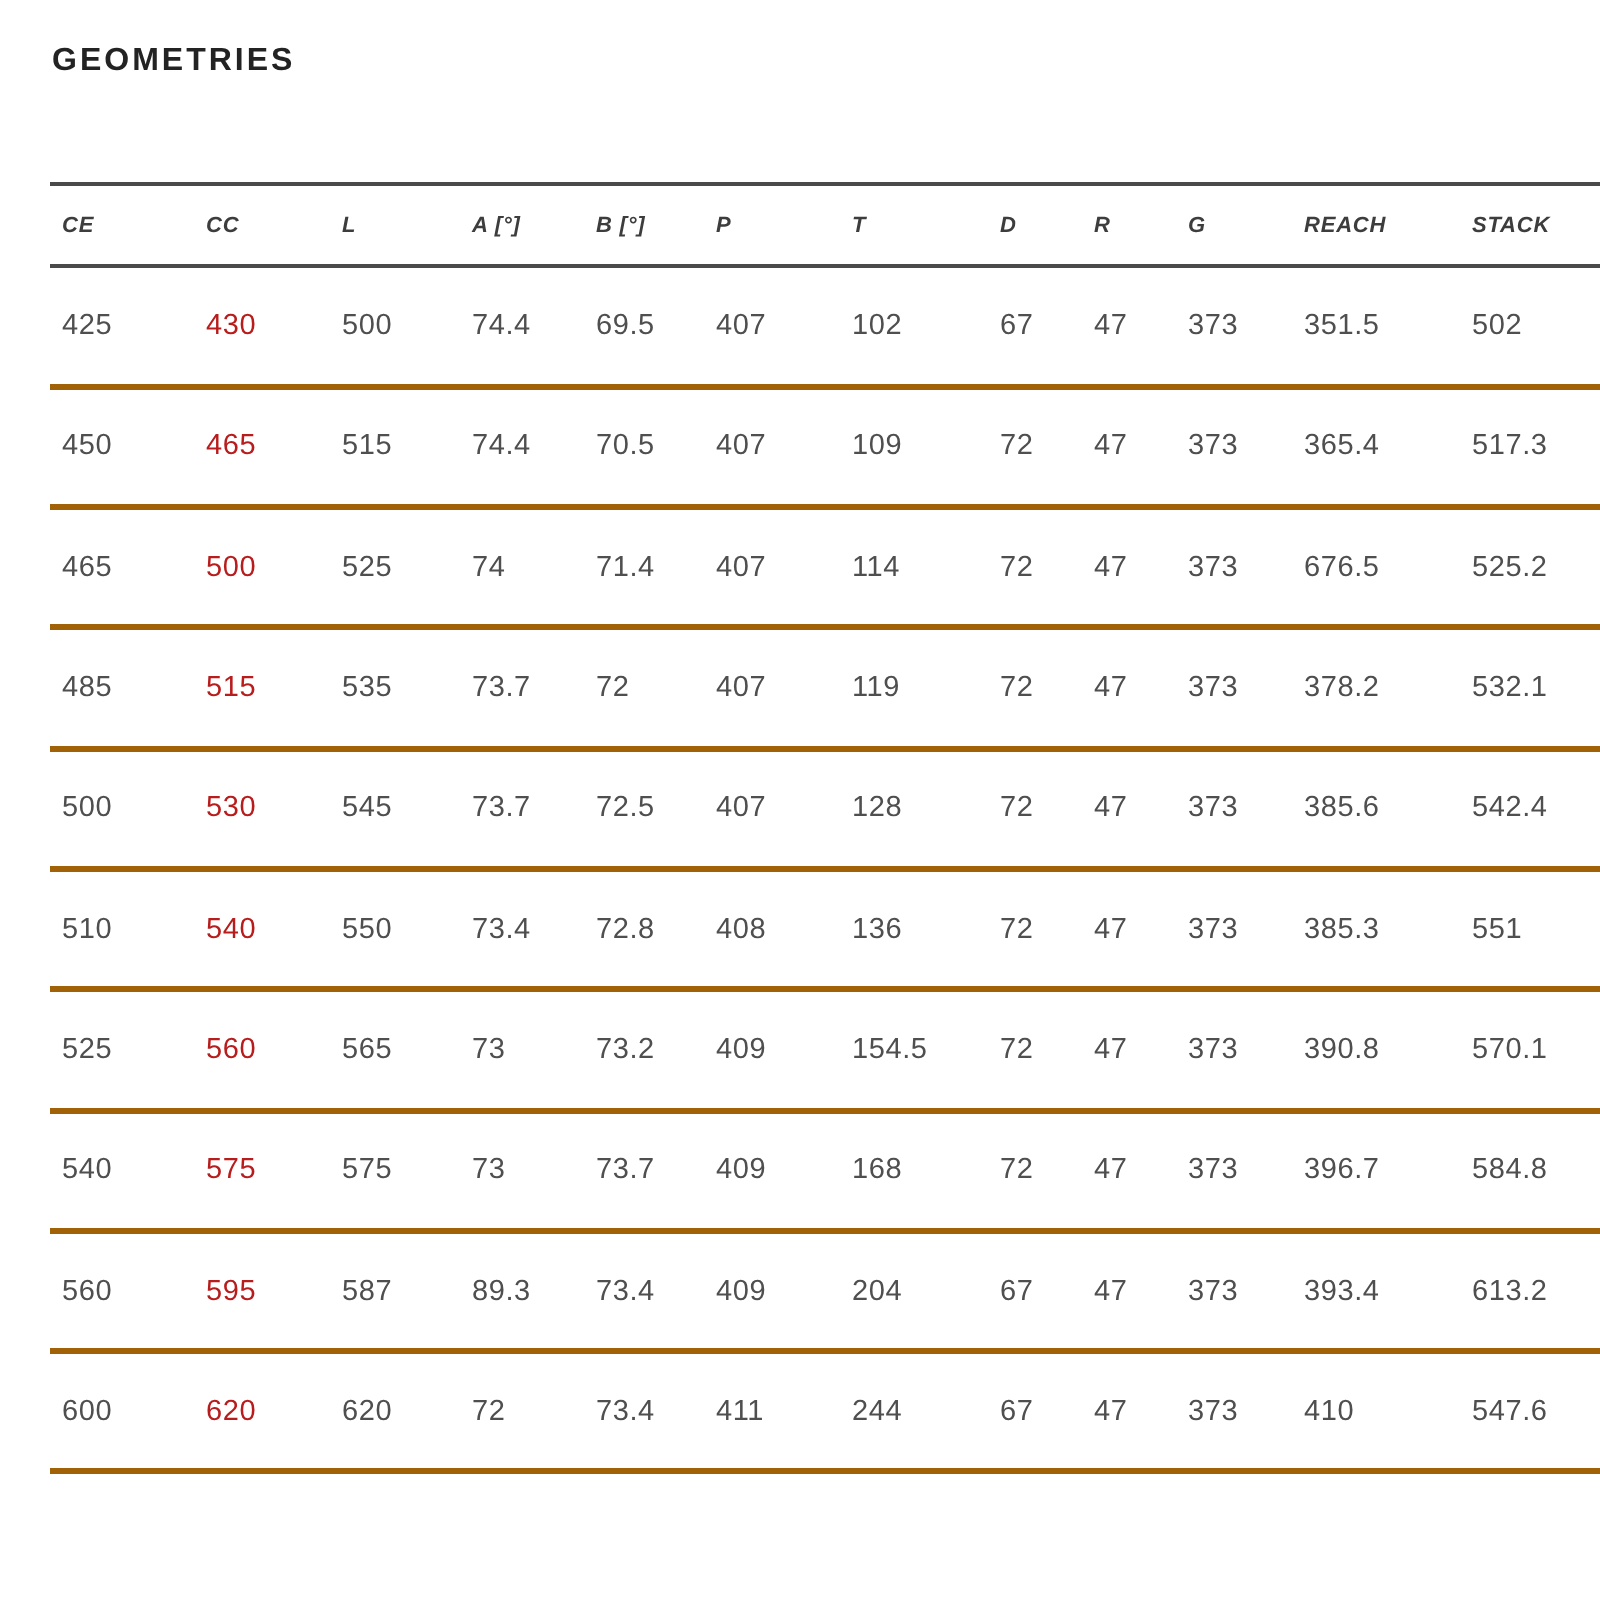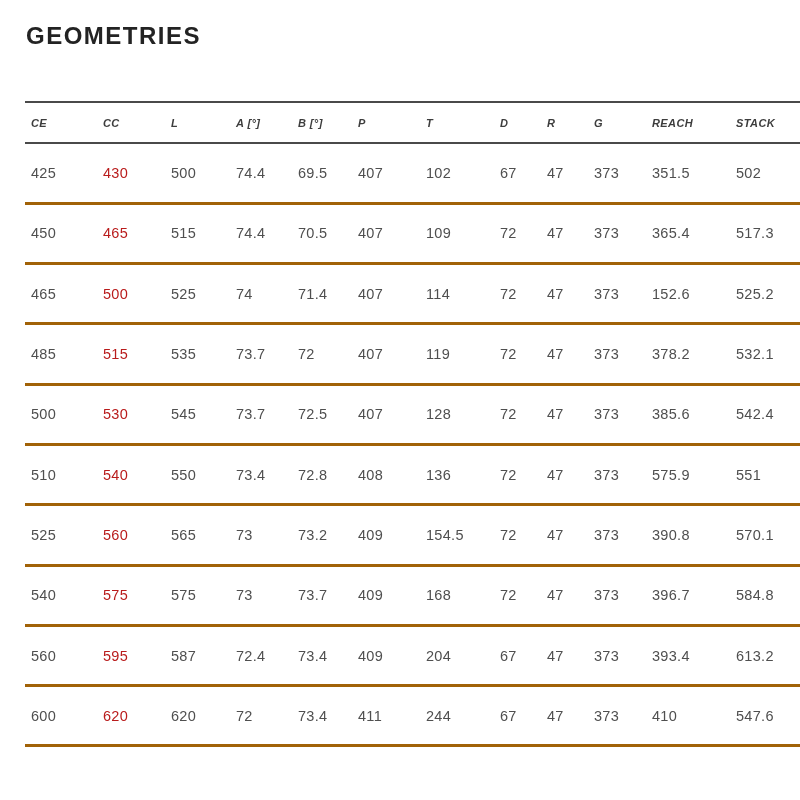--- a/index.html
+++ b/index.html
@@ -5,21 +5,21 @@
   * { margin: 0; padding: 0; box-sizing: border-box; }
   html, body {
     width: 800px; height: 800px;
     overflow: hidden;
     background: #ffffff;
     font-family: "Liberation Sans", sans-serif;
   }
   .page { padding-top: 22px; }
   .page-title {
     margin-left: 26px;
-    font-size: 24px;
+    font-size: 16px;
     font-weight: bold;
     letter-spacing: 1.5px;
     color: #232323;
   }
   .geo-table {
     margin-left: 25px;
     margin-top: 51px;
     width: 775px;
     border-collapse: collapse;
     table-layout: fixed;
@@ -138,21 +138,21 @@
           <td>465</td>
           <td class="cc-col">500</td>
           <td>525</td>
           <td>74</td>
           <td>71.4</td>
           <td>407</td>
           <td>114</td>
           <td>72</td>
           <td>47</td>
           <td>373</td>
-          <td>152.6</td>
+          <td>676.5</td>
           <td>525.2</td>
         </tr>
         <tr>
           <td>485</td>
           <td class="cc-col">515</td>
           <td>535</td>
           <td>73.7</td>
           <td>72</td>
           <td>407</td>
           <td>119</td>
@@ -180,21 +180,21 @@
           <td>510</td>
           <td class="cc-col">540</td>
           <td>550</td>
           <td>73.4</td>
           <td>72.8</td>
           <td>408</td>
           <td>136</td>
           <td>72</td>
           <td>47</td>
           <td>373</td>
-          <td>575.9</td>
+          <td>385.3</td>
           <td>551</td>
         </tr>
         <tr>
           <td>525</td>
           <td class="cc-col">560</td>
           <td>565</td>
           <td>73</td>
           <td>73.2</td>
           <td>409</td>
           <td>154.5</td>
@@ -215,21 +215,21 @@
           <td>72</td>
           <td>47</td>
           <td>373</td>
           <td>396.7</td>
           <td>584.8</td>
         </tr>
         <tr>
           <td>560</td>
           <td class="cc-col">595</td>
           <td>587</td>
-          <td>72.4</td>
+          <td>89.3</td>
           <td>73.4</td>
           <td>409</td>
           <td>204</td>
           <td>67</td>
           <td>47</td>
           <td>373</td>
           <td>393.4</td>
           <td>613.2</td>
         </tr>
         <tr>

